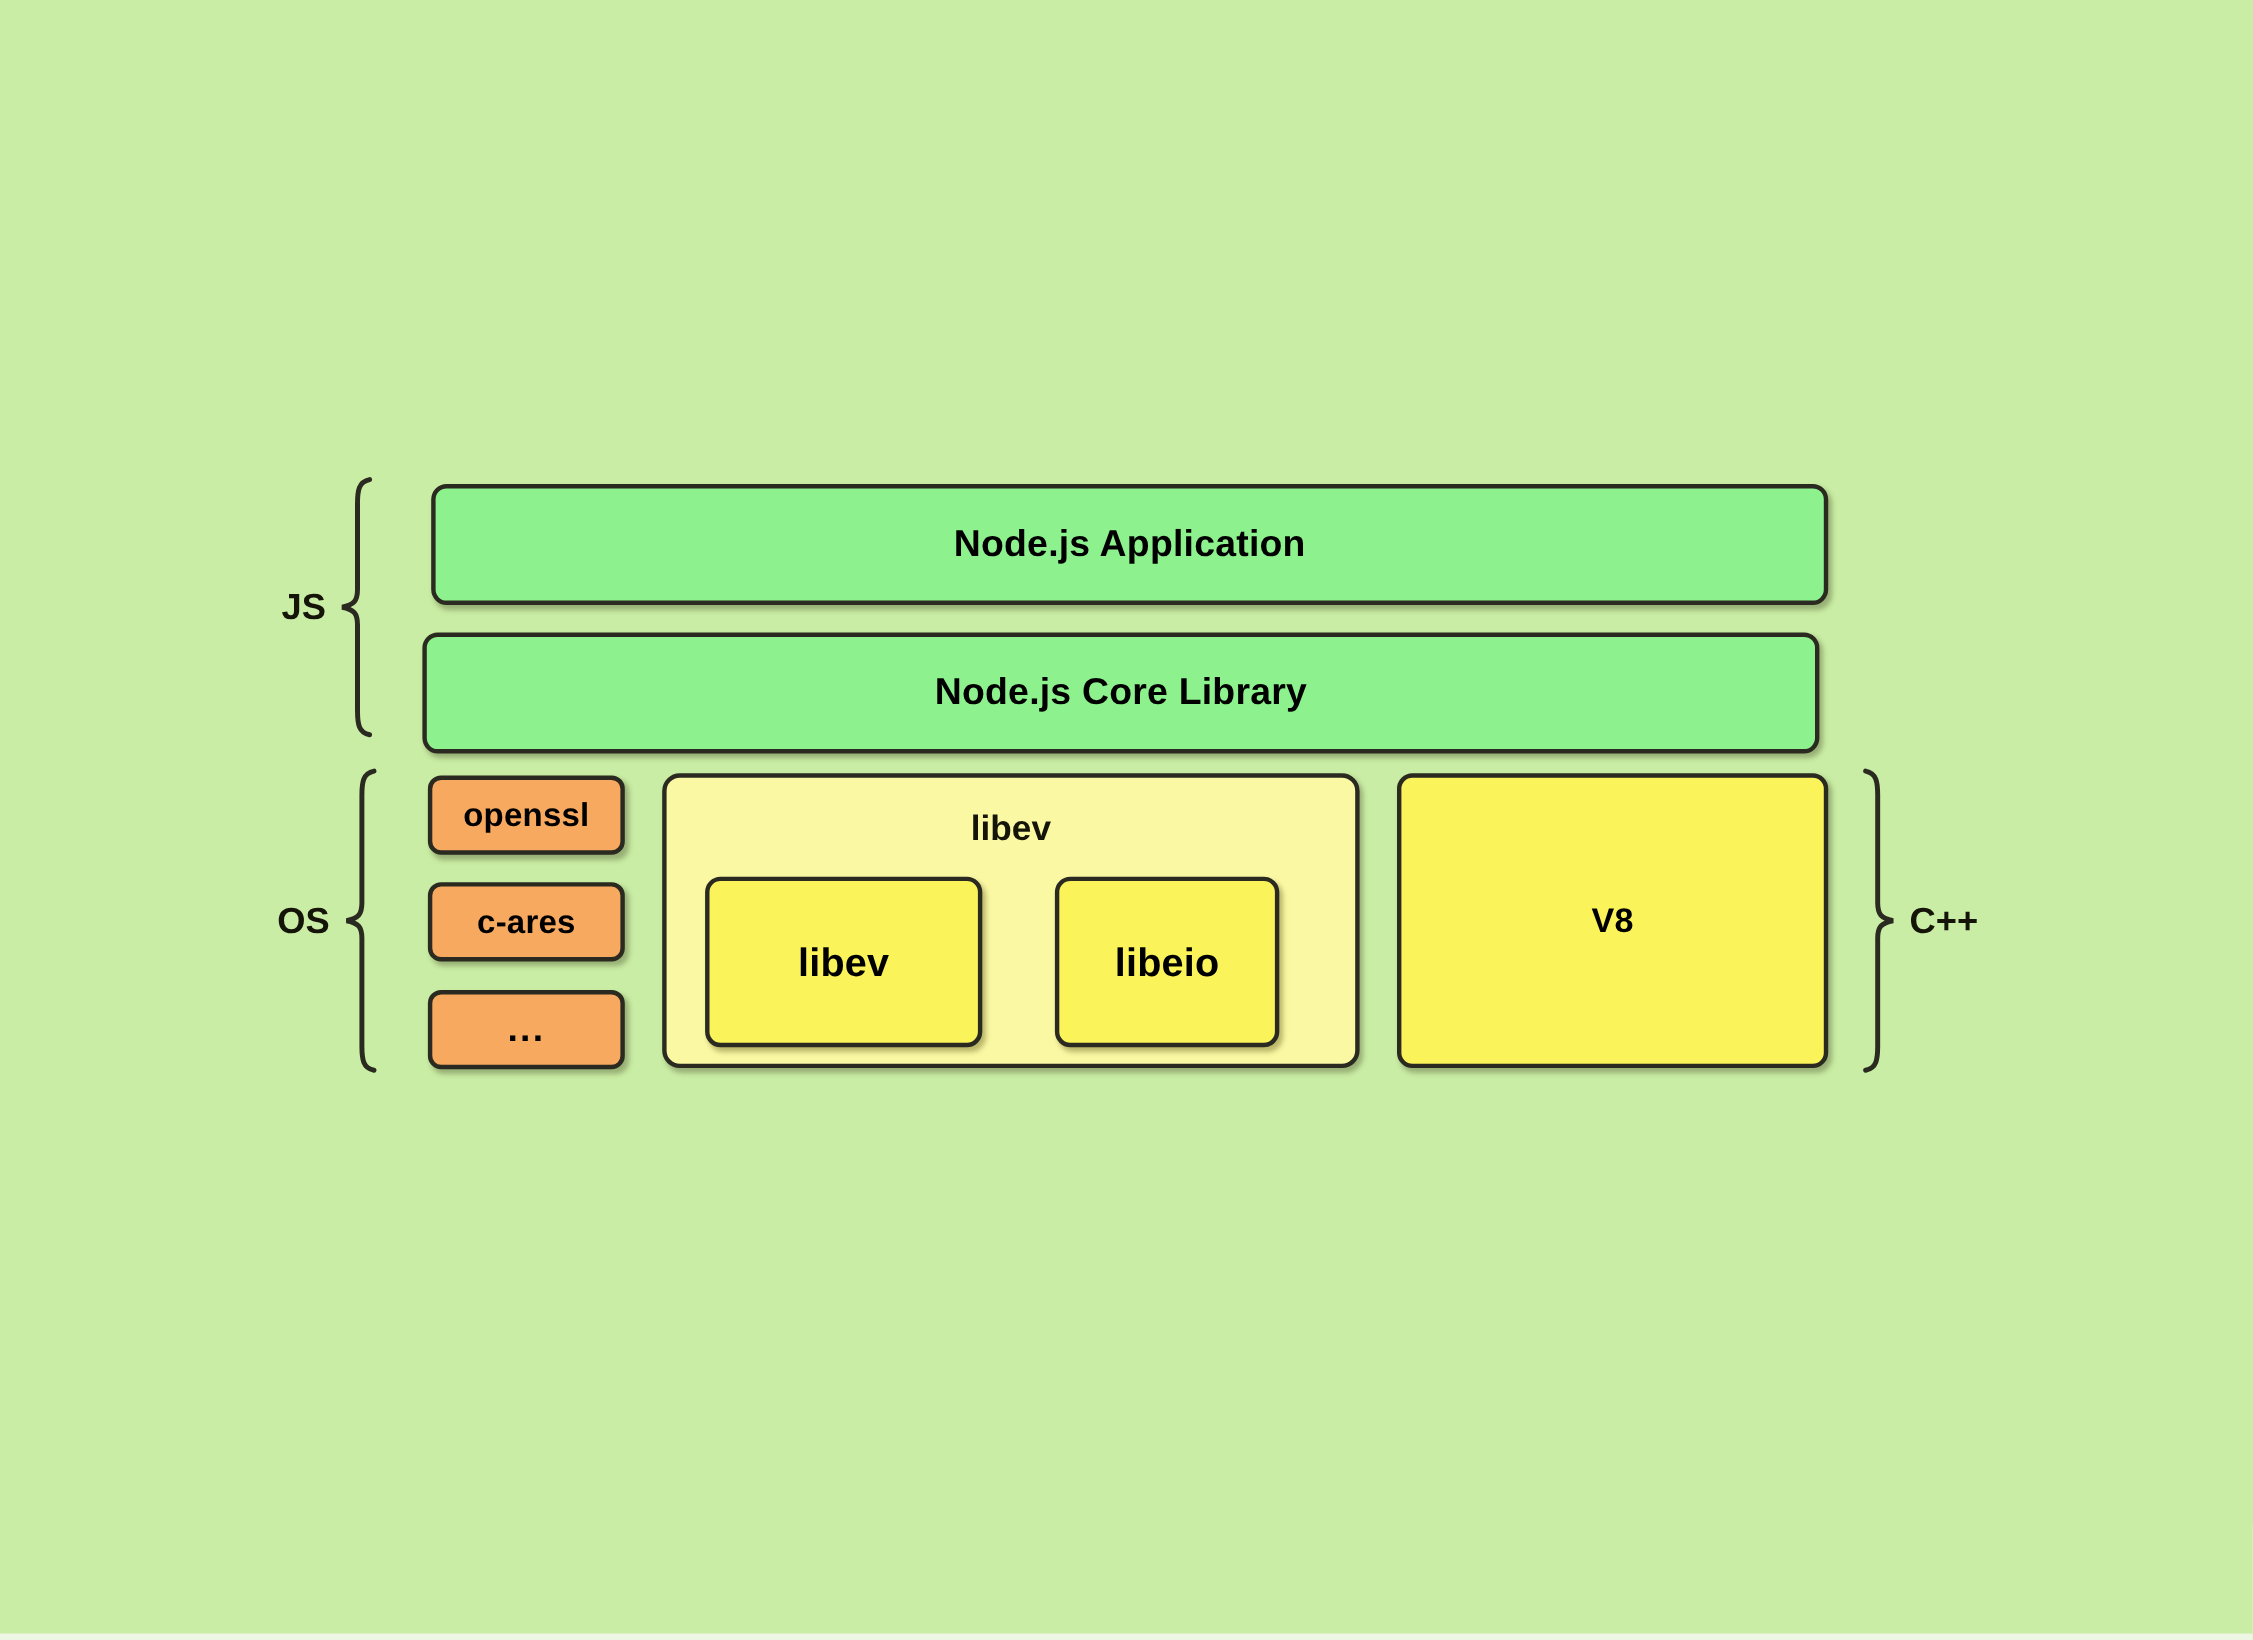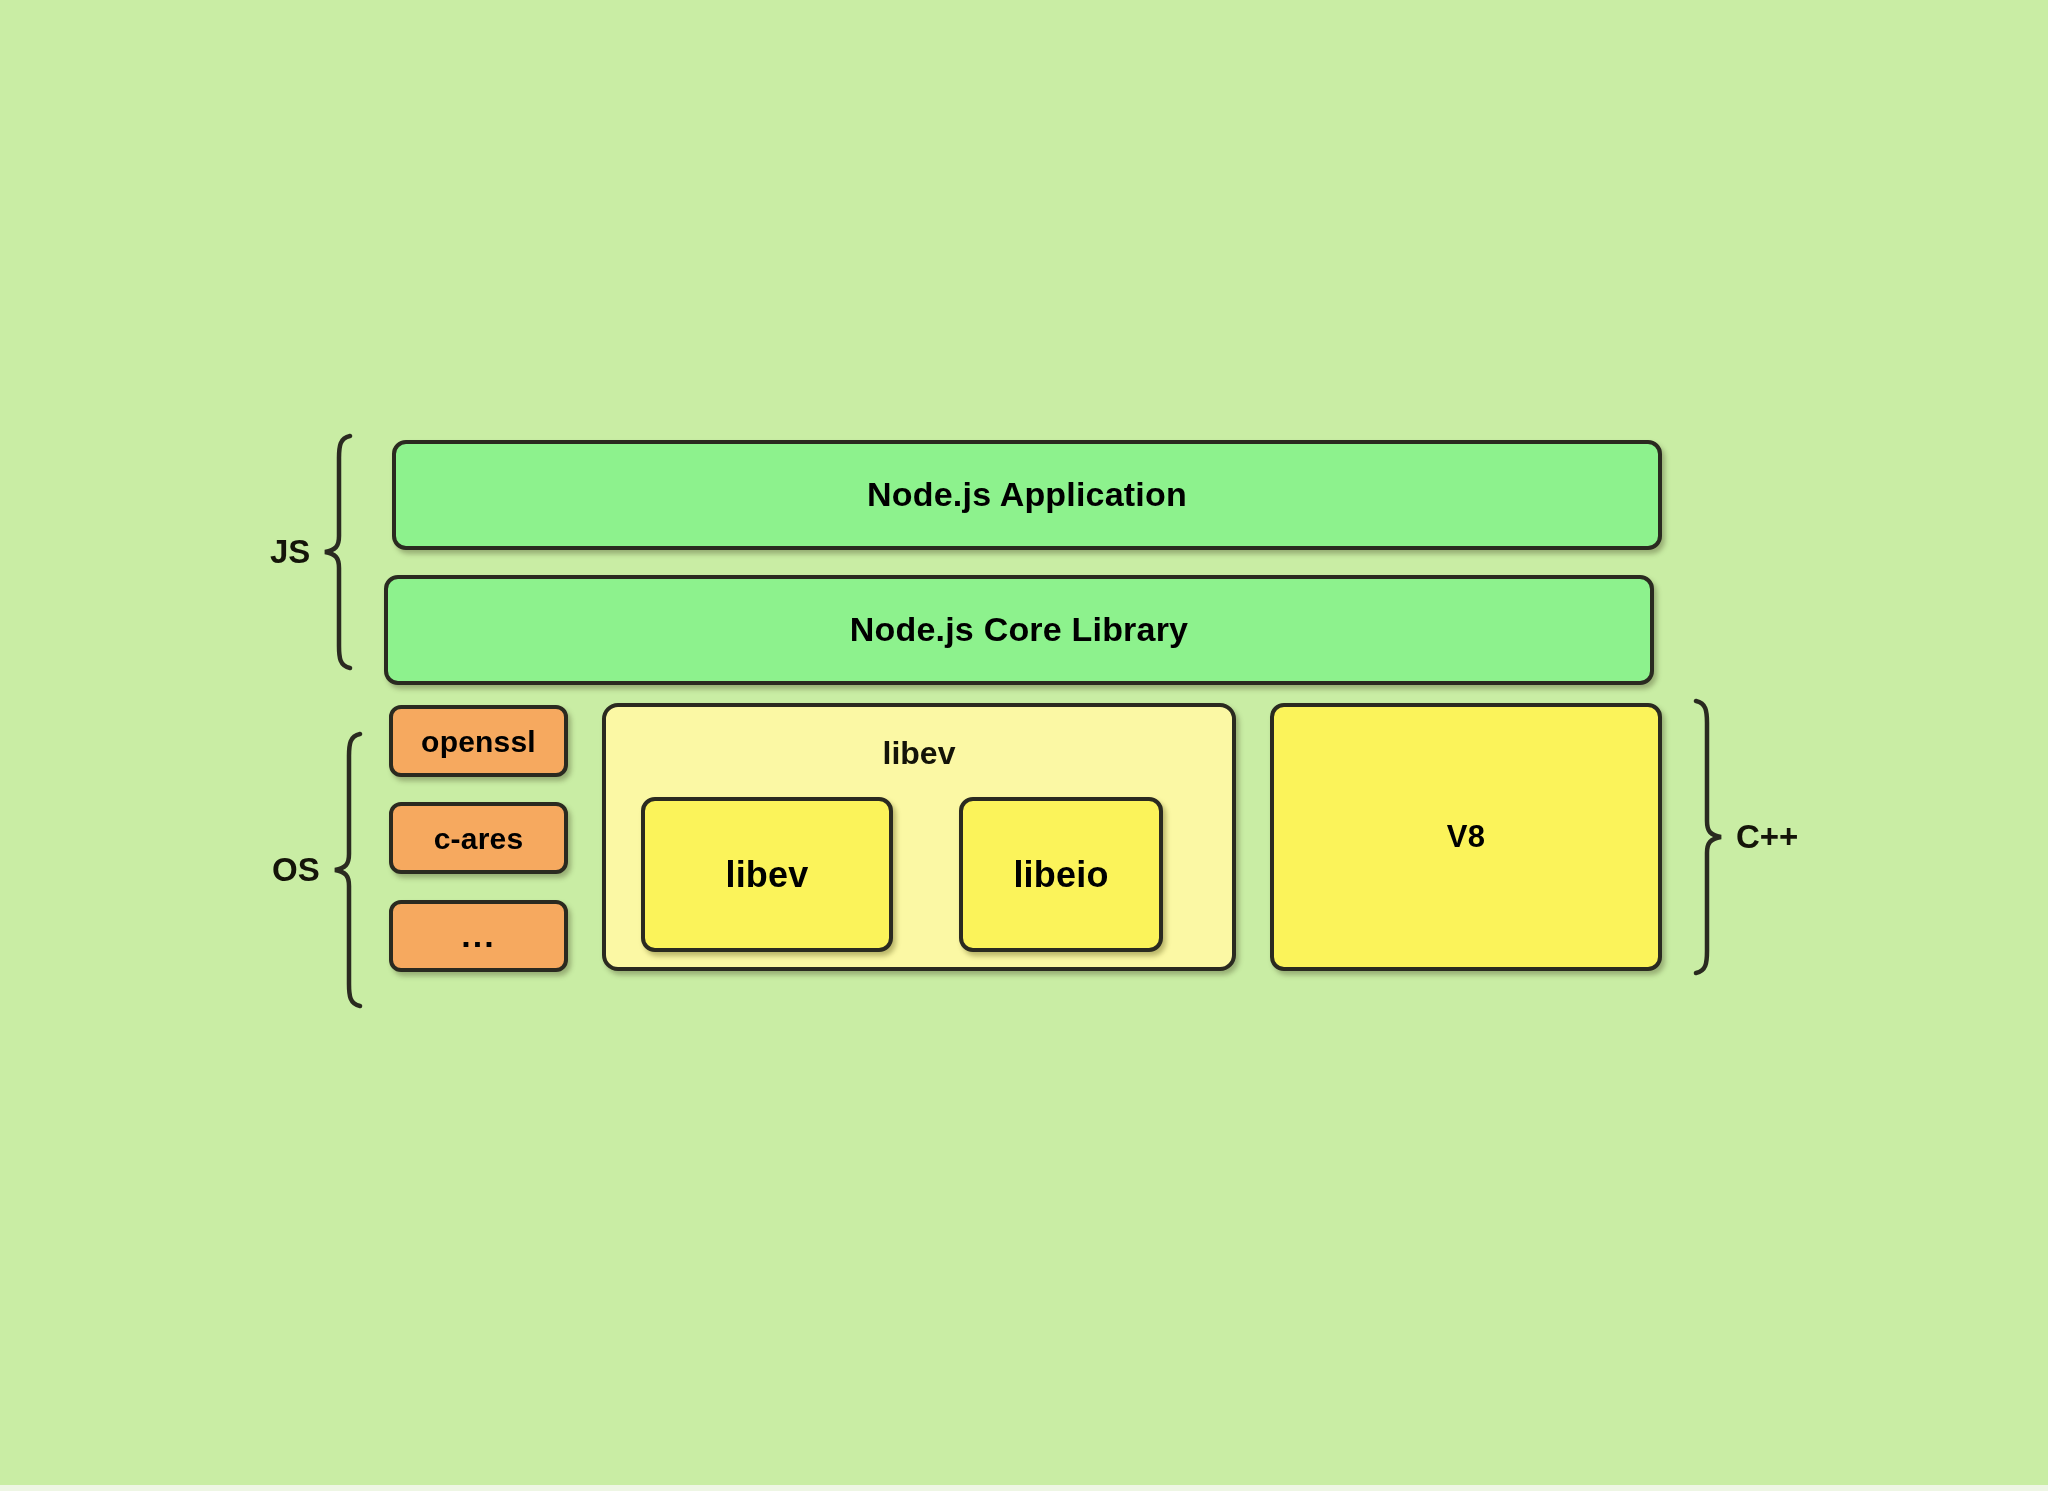--- a/index.html
+++ b/index.html
@@ -128,24 +128,24 @@
     align-items: center;
   }
   .brace-svg { display: block; }
   .brace-label {
     font-size: 33px;
     font-weight: bold;
     color: #141409;
     white-space: nowrap;
   }
 
-  #js-brace-group  { left: 270px; top: 432px; }
+  #js-brace-group  { left: 256px; top: 432px; }
   #js-brace-group .brace-label { margin-right: 10px; order: 0; }
 
-  #os-brace-group  { left: 252px; top: 730px; margin-left: 20px; }
+  #os-brace-group  { left: 252px; top: 697px; }
   #os-brace-group .brace-label { margin-right: 10px; order: 0; }
 
   #cpp-brace-group { left: 1692px; top: 697px; }
   #cpp-brace-group .brace-label { margin-left: 10px; }
 </style>
 </head>
 <body>
 
 <div id="canvas">
 

